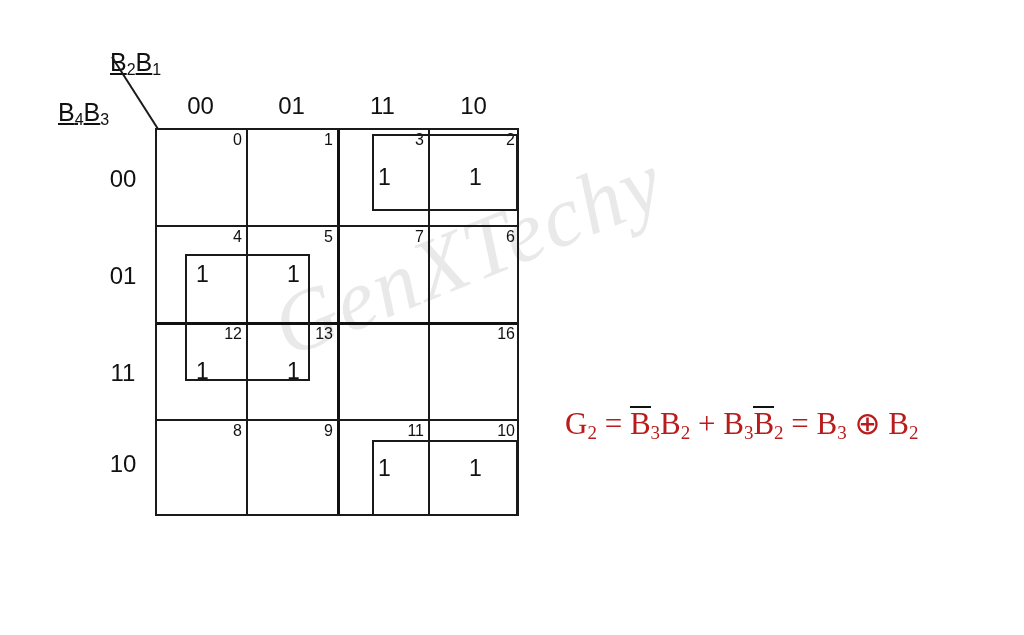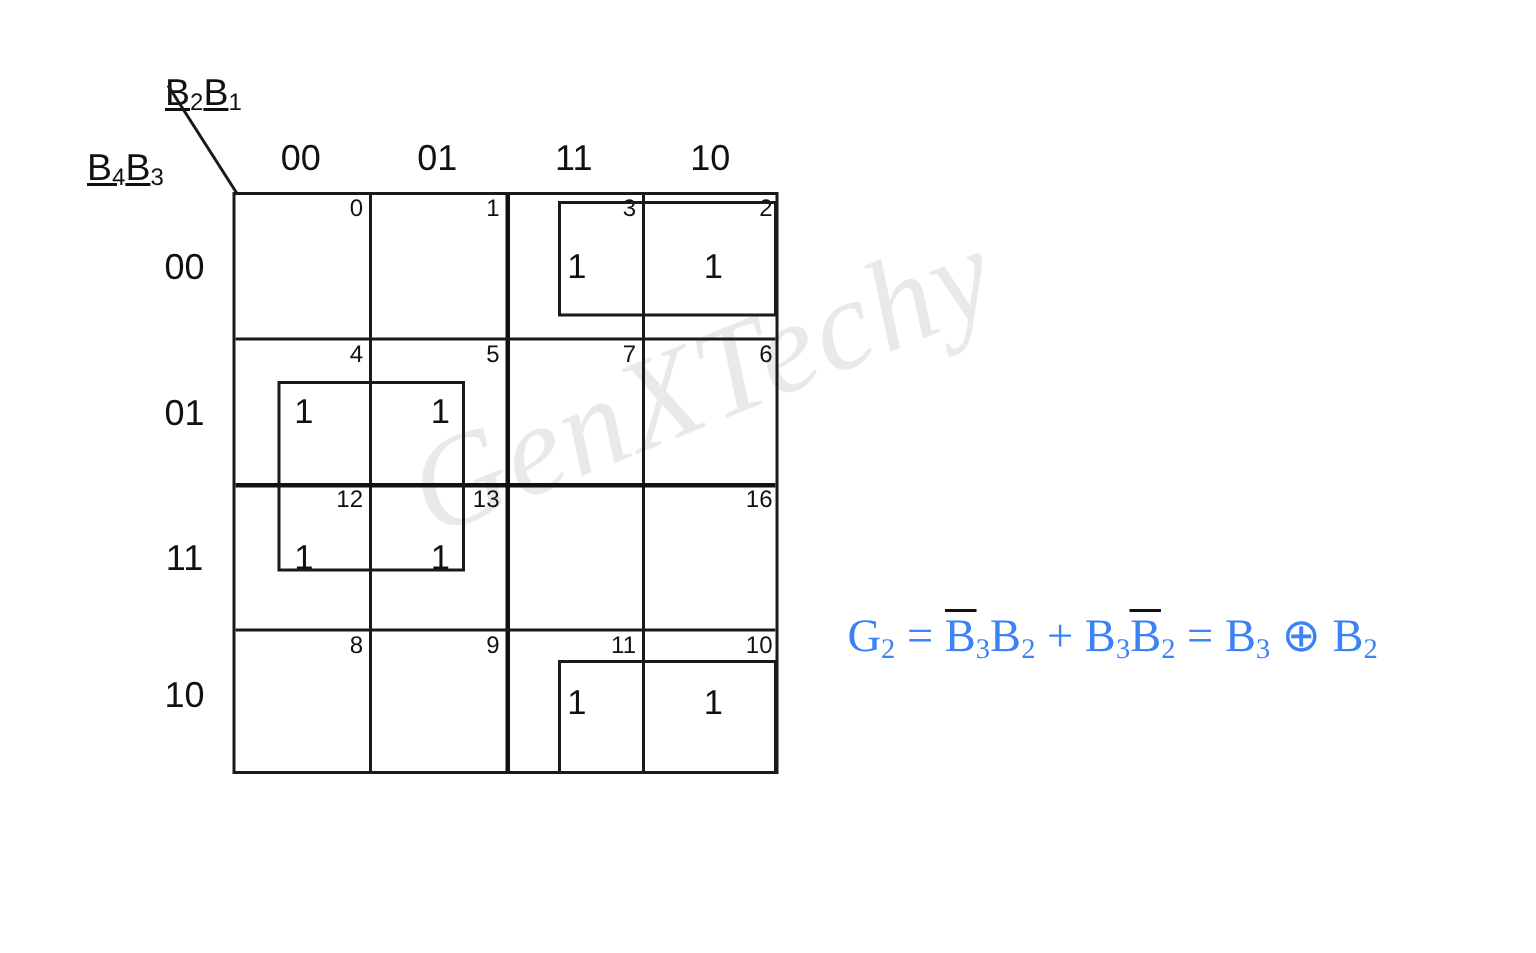--- a/index.html
+++ b/index.html
@@ -150,21 +150,21 @@
     vertical-align: -0.24em;
   }
 
   
   #equation {
     position: absolute;
     left: 565px;
     top: 405px;
     font-family: "Liberation Serif", serif;
     font-size: 31px;
-    color: #3b82f6;
+    color: #b91c1c;
     white-space: nowrap;
   }
   #equation sub {
     font-size: 19px;
     vertical-align: -0.25em;
   }
   .ovl {
     border-top: 2px solid #111;
     padding-top: 0px;
     display: inline-block;

